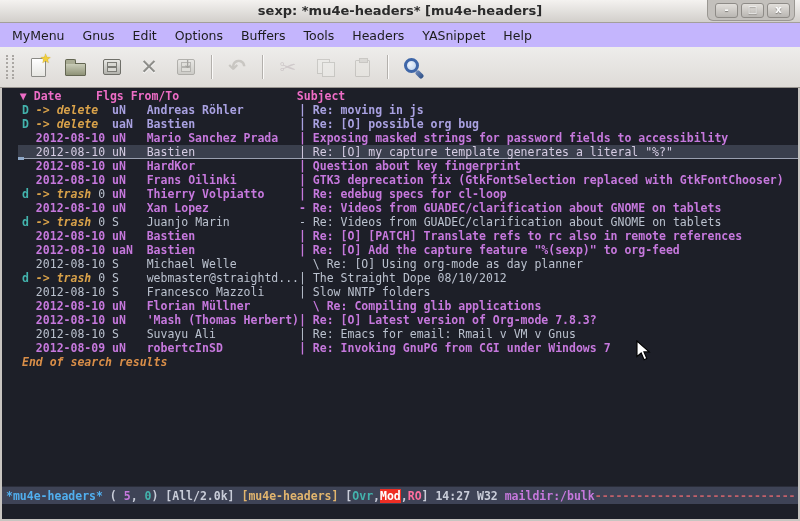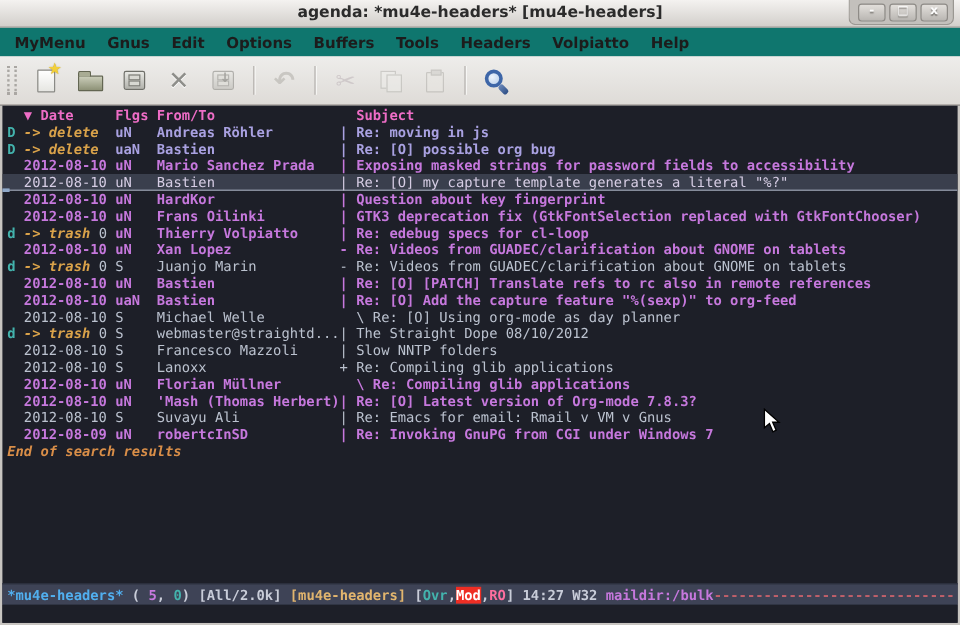--- a/index.html
+++ b/index.html
@@ -9,21 +9,21 @@
   
   .titlebar { height:23px; background:linear-gradient(#f4f2f0,#d2cfcb); border-bottom:1px solid #a39f9a;
               text-align:center; font-weight:bold; font-size:13px; color:#2b2b2b; line-height:22px; position:relative; }
   .wtray { position:absolute; right:5px; top:0; height:21px; display:flex; align-items:center;
            background:#c3c0bc; border:1px solid #9a9792; border-top:none; border-radius:0 0 6px 6px; padding:0 4px; }
   .wbtn { width:23px; height:15px; background:linear-gradient(#e2dfdb,#b9b6b2); border:1px solid #8e8b87; border-radius:3px;
           color:#fdfdfd; font:bold 10px "DejaVu Sans",sans-serif; display:flex; align-items:center; justify-content:center;
           text-shadow:0 1px 1px #7f7c78; margin-left:3px; line-height:1; }
 
   
-  .menubar { height:24px; background:#0f766e; display:flex; align-items:center; padding-left:3px;font-weight:bold; }
+  .menubar { height:24px; background:#c4b5fd; display:flex; align-items:center; padding-left:3px; }
   .menu-item { font-size:12.5px; color:#1c1c1c; padding:3px 9px; white-space:nowrap; }
 
   
   .toolbar { height:41px; background:linear-gradient(#eeedeb,#dedbd7); border-bottom:1px solid #98948f;
              display:flex; align-items:center; }
   .grip { width:8px; height:24px; border-left:2px dotted #aaa7a3; border-right:2px dotted #aaa7a3; margin:0 2px 0 6px; }
   .tbtn { width:30px; height:30px; display:flex; align-items:center; justify-content:center; margin-left:7px; position:relative; }
   .tbtn.disabled { opacity:.45; }
   .tsep { width:1px; height:24px; background:#b3b0ac; box-shadow:1px 0 0 #fbfaf9; margin:0 3px 0 10px; }
 
@@ -47,21 +47,21 @@
                background:radial-gradient(circle at 35% 35%, #eef4fc, #b8cfec); margin:-4px 0 0 -4px; }
   .ic-search:after { content:""; position:absolute; width:5px; height:9px; background:linear-gradient(#6b87b8,#2e4f86);
                      left:10px; top:9px; transform:rotate(-45deg); border-radius:2px; }
 
   
   .editor { height:433px; background:var(--bg); border-left:2px solid #c8c5c1; border-right:2px solid #c8c5c1;
             border-bottom:2px solid #c8c5c1; display:flex; flex-direction:column;
             font-family:"DejaVu Sans Mono", monospace; font-size:11.5px; line-height:14px; }
   .hdrline { height:15px; padding:1px 0 0 4px; color:var(--header); font-weight:bold; white-space:pre; }
   .hdrline span { display:inline; }
-  .rows { flex:1 1 auto; overflow:hidden; }
+  .rows { flex:1 1 auto; overflow:hidden;margin-left:16px; }
   .mrow { height:14px; white-space:pre; padding-left:4px; }
   .r-unread { color:var(--unread); font-weight:bold; }
   .r-marked { color:var(--marked); font-weight:bold; }
   .r-seen   { color:var(--fg-seen); }
   .r-current { color:var(--current-fg); background:var(--current-bg); font-weight:normal;
                border-bottom:1px solid #9aa0b0; position:relative; }
   .r-current:after { content:""; position:absolute; left:-4px; bottom:-2px; width:10px; height:3px; background:#8fa8c8; }
   .mk { color:var(--mark-char); font-weight:bold; }
   .act { color:var(--action); font-style:italic; font-weight:bold; }
   .actsuf { color:var(--fg-seen); font-weight:normal; }
@@ -74,21 +74,21 @@
 
   
   .cursor { position:absolute; left:636px; top:340px; z-index:20; pointer-events:none; }
 </style>
 </head>
 <body>
 
 <div class="window">
 
   <div class="titlebar">
-    <span>agenda: *mu4e-headers* [mu4e-headers]</span>
+    <span>sexp: *mu4e-headers* [mu4e-headers]</span>
     <div class="wtray" id="wtray">
         <div class="wbtn">
           <span>-</span>
         </div>
         <div class="wbtn">
           <span>□</span>
         </div>
         <div class="wbtn">
           <span>x</span>
         </div>
@@ -96,21 +96,21 @@
   </div>
 
   <div class="menubar" id="menubar">
       <span class="menu-item">MyMenu</span>
       <span class="menu-item">Gnus</span>
       <span class="menu-item">Edit</span>
       <span class="menu-item">Options</span>
       <span class="menu-item">Buffers</span>
       <span class="menu-item">Tools</span>
       <span class="menu-item">Headers</span>
-      <span class="menu-item">Volpiatto</span>
+      <span class="menu-item">YASnippet</span>
       <span class="menu-item">Help</span>
     </div>
 
   <div class="toolbar" id="toolbar">
     <div class="grip"></div>
   <div class="tbtn ">
         <span class="ic-page">
           <span class="star">★</span>
         </span>
       </div>
@@ -157,21 +157,20 @@
         <div class="mrow r-unread"><span class="mk">  </span><span>2012-08-10 </span><span>uN   </span><span>HardKor               </span><span>| </span><span>Question about key fingerprint</span></div>
         <div class="mrow r-unread"><span class="mk">  </span><span>2012-08-10 </span><span>uN   </span><span>Frans Oilinki         </span><span>| </span><span>GTK3 deprecation fix (GtkFontSelection replaced with GtkFontChooser)</span></div>
         <div class="mrow r-unread"><span class="mk">d </span><span class="act">-&gt; trash</span> <span class="actsuf">0</span> <span>uN   </span><span>Thierry Volpiatto     </span><span>| </span><span>Re: edebug specs for cl-loop</span></div>
         <div class="mrow r-unread"><span class="mk">  </span><span>2012-08-10 </span><span>uN   </span><span>Xan Lopez             </span><span>- </span><span>Re: Videos from GUADEC/clarification about GNOME on tablets</span></div>
         <div class="mrow r-seen"><span class="mk">d </span><span class="act">-&gt; trash</span> <span class="actsuf">0</span> <span>S    </span><span>Juanjo Marin          </span><span>- </span><span>Re: Videos from GUADEC/clarification about GNOME on tablets</span></div>
         <div class="mrow r-unread"><span class="mk">  </span><span>2012-08-10 </span><span>uN   </span><span>Bastien               </span><span>| </span><span>Re: [O] [PATCH] Translate refs to rc also in remote references</span></div>
         <div class="mrow r-unread"><span class="mk">  </span><span>2012-08-10 </span><span>uaN  </span><span>Bastien               </span><span>| </span><span>Re: [O] Add the capture feature "%(sexp)" to org-feed</span></div>
         <div class="mrow r-seen"><span class="mk">  </span><span>2012-08-10 </span><span>S    </span><span>Michael Welle         </span><span>  \ </span><span>Re: [O] Using org-mode as day planner</span></div>
         <div class="mrow r-seen"><span class="mk">d </span><span class="act">-&gt; trash</span> <span class="actsuf">0</span> <span>S    </span><span>webmaster@straightd...</span><span>| </span><span>The Straight Dope 08/10/2012</span></div>
         <div class="mrow r-seen"><span class="mk">  </span><span>2012-08-10 </span><span>S    </span><span>Francesco Mazzoli     </span><span>| </span><span>Slow NNTP folders</span></div>
-        <div class="mrow r-seen"><span class="mk">  </span><span>2012-08-10 </span><span>S    </span><span>Lanoxx                </span><span>+ </span><span>Re: Compiling glib applications</span></div>
         <div class="mrow r-unread"><span class="mk">  </span><span>2012-08-10 </span><span>uN   </span><span>Florian Müllner       </span><span>  \ </span><span>Re: Compiling glib applications</span></div>
         <div class="mrow r-unread"><span class="mk">  </span><span>2012-08-10 </span><span>uN   </span><span>'Mash (Thomas Herbert)</span><span>| </span><span>Re: [O] Latest version of Org-mode 7.8.3?</span></div>
         <div class="mrow r-seen"><span class="mk">  </span><span>2012-08-10 </span><span>S    </span><span>Suvayu Ali            </span><span>| </span><span>Re: Emacs for email: Rmail v VM v Gnus</span></div>
         <div class="mrow r-unread"><span class="mk">  </span><span>2012-08-09 </span><span>uN   </span><span>robertcInSD           </span><span>| </span><span>Re: Invoking GnuPG from CGI under Windows 7</span></div>
         <div class="endline">End of search results</div>
       </div>
     <div class="modeline" id="modeline"><span style="color:var(--blue)">*mu4e-headers*</span><span style="color:var(--modeline-fg)"> ( </span><span style="color:var(--magenta)">5</span><span style="color:var(--modeline-fg)">, </span><span style="color:var(--teal)">0</span><span style="color:var(--modeline-fg)">) </span><span style="color:var(--modeline-fg)">[All/2.0k] </span><span style="color:var(--yellow)">[mu4e-headers] </span><span style="color:var(--modeline-fg)">[</span><span style="color:var(--teal)">Ovr</span><span style="color:var(--modeline-fg)">,</span><span class="mod-red">Mod</span><span style="color:var(--modeline-fg)">,</span><span style="color:var(--pink-ro)">RO</span><span style="color:var(--modeline-fg)">] </span><span style="color:var(--modeline-fg)">14:27 W32 </span><span style="color:var(--magenta)">maildir:/bulk</span><span style="color:var(--dashes)">-----------------------------</span></div>
     <div class="echo"></div>
   </div>
 

